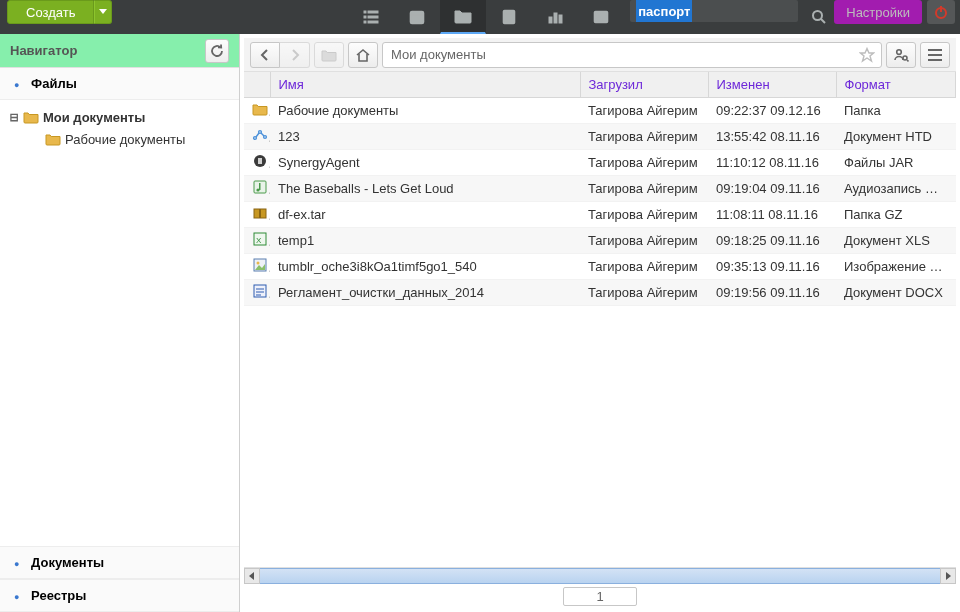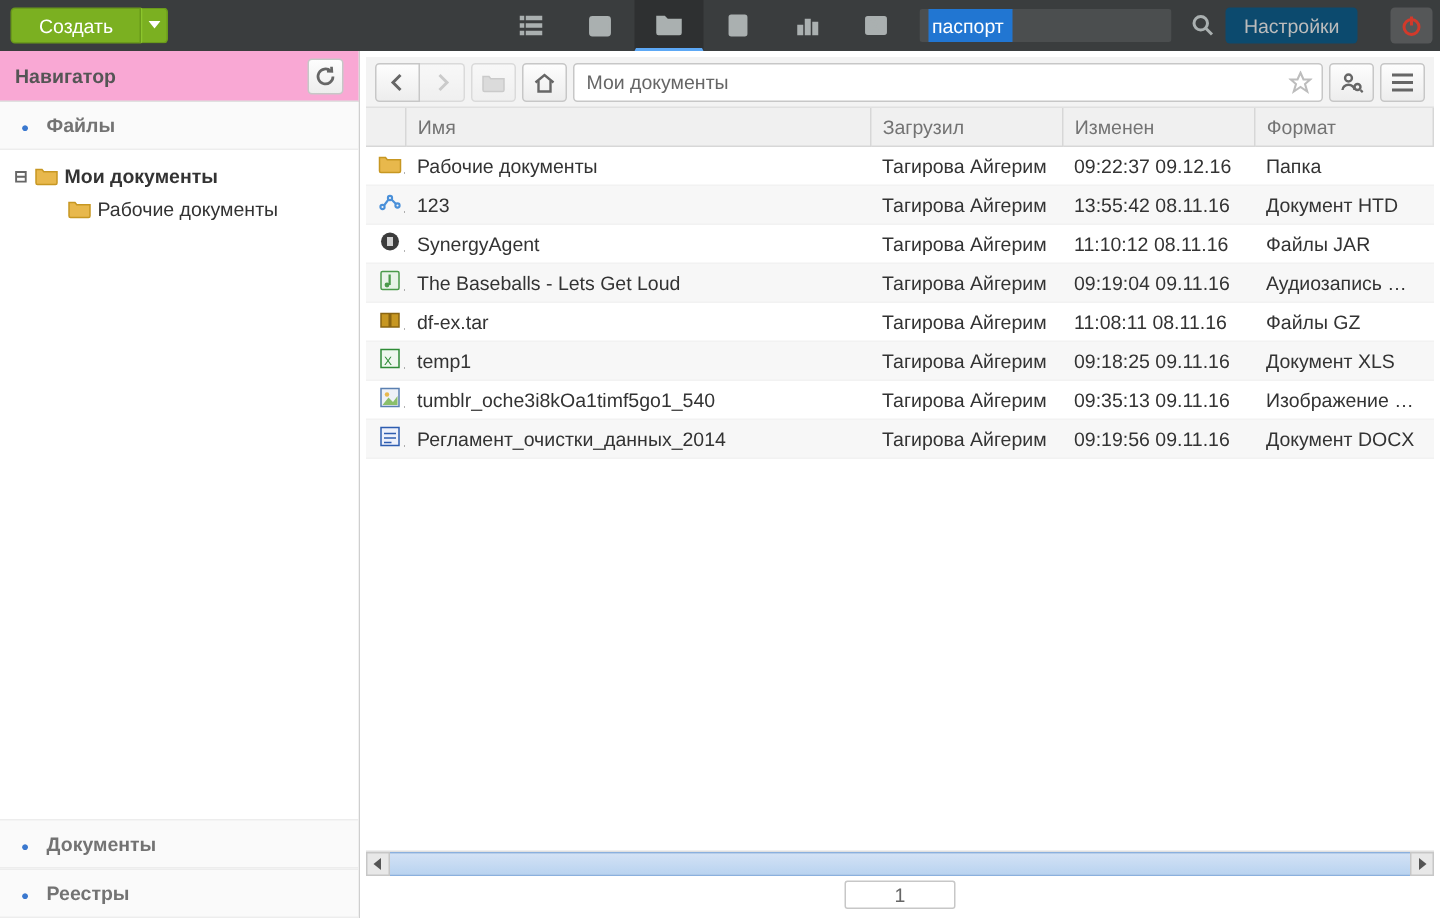--- a/index.html
+++ b/index.html
@@ -10,22 +10,22 @@
       width: 960px;
       height: 612px;
       overflow: hidden;
     }
 
     
     .topbar {
       height: 34px;
       background: #3a3d3e;
       display: flex;
-      align-items: center;
-      padding: 16px 5px;
+      align-items: flex-start;
+      padding: 0 5px;
       gap: 0;
     }
     .create-btn-group {
       display: flex;
       height: 24px;
       margin-left: 2px;
     }
     .create-btn {
       background: #7bb021;
       color: #fff;
@@ -70,40 +70,41 @@
       background: #4b4e4f;
       border: none;
       height: 22px;
       width: 168px;
       padding: 0 8px;
       color: #fff;
       border-radius: 2px;
       margin-left: 6px;
       margin-right: 6px;
       font-size: 13px;
+      font-weight: bold;
     }
     .search-box::selection { background: #2176d2; }
     .search-icon-btn {
       width: 30px;
       height: 34px;
       display: flex;
       align-items: center;
       justify-content: center;
       cursor: pointer;
     }
     .settings-btn {
-      background: #0c4a6e;
+      background: #a21caf;
       color: #bcbcbc;
       border-radius: 3px;
       padding: 0 12px;
       height: 24px;
       display: flex;
       align-items: center;
       cursor: pointer;
-      margin-right: 22px;
+      margin-right: 5px;
       font-size: 13px;
     }
     .power-btn {
       width: 28px;
       height: 24px;
       background: #555758;
       border-radius: 3px;
       display: flex;
       align-items: center;
       justify-content: center;
@@ -123,40 +124,40 @@
     }
     .nav-head {
       height: 34px;
       display: flex;
       align-items: center;
       justify-content: space-between;
       padding: 0 10px;
       border-bottom: 1px solid #e0e0e0;
       font-weight: bold;
       color: #555;
-      background: #f9a8d4;
+      background: #86efac;
     }
     .nav-refresh {
       width: 24px;
       height: 24px;
       border: 1px solid #c7c7c7;
       border-radius: 3px;
       display: flex;
       align-items: center;
       justify-content: center;
       cursor: pointer;
       background: linear-gradient(#fdfdfd,#ededed);
     }
     .nav-body { flex: 1; overflow: auto; background: #fff; }
     .nav-section {
       padding: 8px 14px;
       font-weight: bold;
       border-bottom: 1px solid #ededed;
       background: #fafafa;
-      color: #737373;
+      color: #000000;
     }
     .nav-section.bullet::before {
       content: '●';
       color: #3a78cf;
       margin-right: 8px;
       font-size: 9px;
     }
     .nav-section.collapsed {
       border-top: 1px solid #ededed;
     }
@@ -215,21 +216,21 @@
       position: relative;
     }
     .star-icon { position: absolute; right: 6px; top: 4px; }
 
     
     .table-wrap { flex: 1; overflow: auto; border-right: 0; position: relative; }
     table.grid { width: 100%; border-collapse: collapse; table-layout: fixed; }
     table.grid thead th {
       text-align: left;
       font-weight: normal;
-      color: #737373;
+      color: #6d28d9;
       background: #f0f0f0;
       border-bottom: 1px solid #d7d7d7;
       border-right: 1px solid #d7d7d7;
       padding: 5px 8px;
       height: 22px;
     }
     table.grid td {
       padding: 4px 8px;
       border-bottom: 1px solid #f2f2f2;
       color: #333;
@@ -524,21 +525,21 @@
                 <td>Аудиозапись MP3</td>
               </tr>
               <tr>
                 <td class="rowicon"><span class="icon-sq"><svg width="14" height="14">
                       <rect x="1" y="3" width="12" height="9" fill="#c79722" stroke="#8a6512"></rect>
                       <rect x="6" y="3" width="2" height="9" fill="#8a6512"></rect>
                     </svg></span></td>
                 <td>df-ex.tar</td>
                 <td>Тагирова Айгерим</td>
                 <td>11:08:11 08.11.16</td>
-                <td>Файлы GZ</td>
+                <td>Папка GZ</td>
               </tr>
               <tr>
                 <td class="rowicon"><span class="icon-sq"><svg width="14" height="14">
                       <rect x="1" y="1" width="12" height="12" fill="#eef7ee" stroke="#2e8b36"></rect>
                       <text x="3" y="11" font-size="8" fill="#2e8b36">X</text>
                     </svg></span></td>
                 <td>temp1</td>
                 <td>Тагирова Айгерим</td>
                 <td>09:18:25 09.11.16</td>
                 <td>Документ XLS</td>

